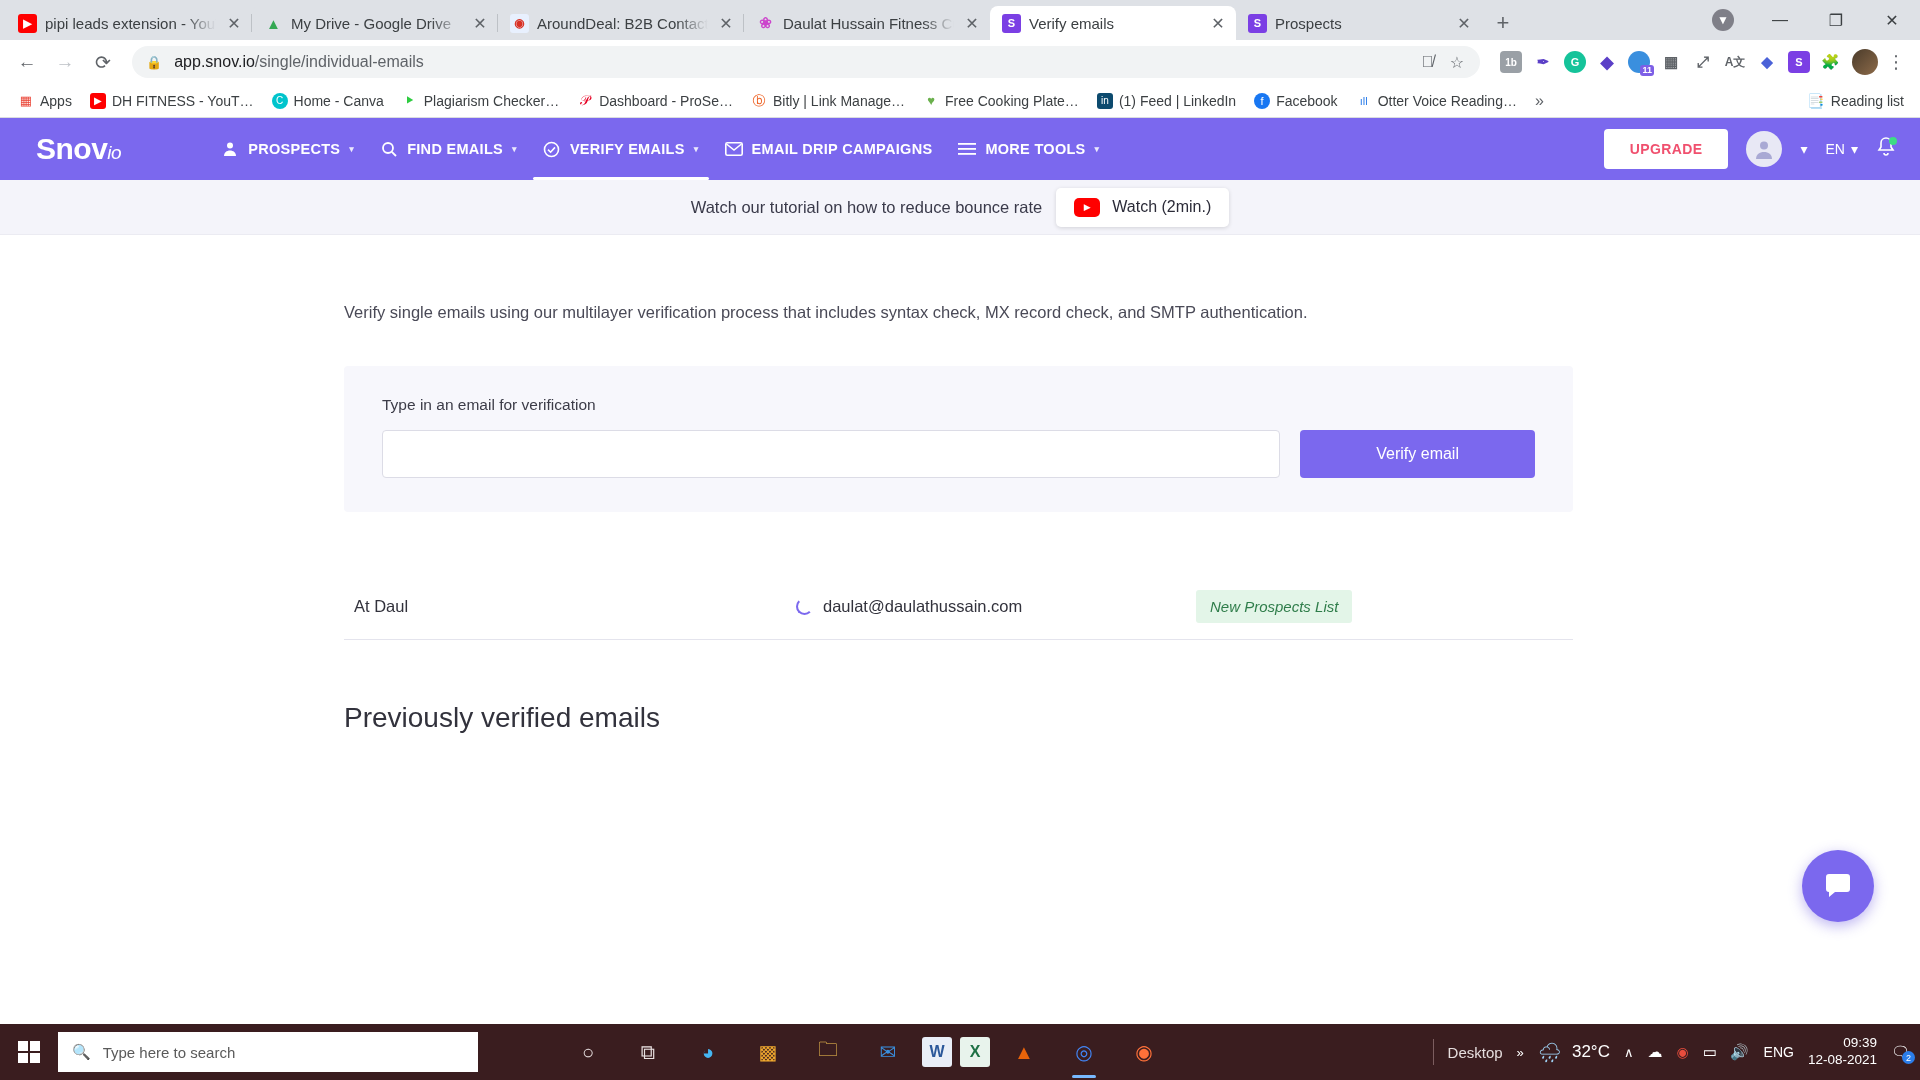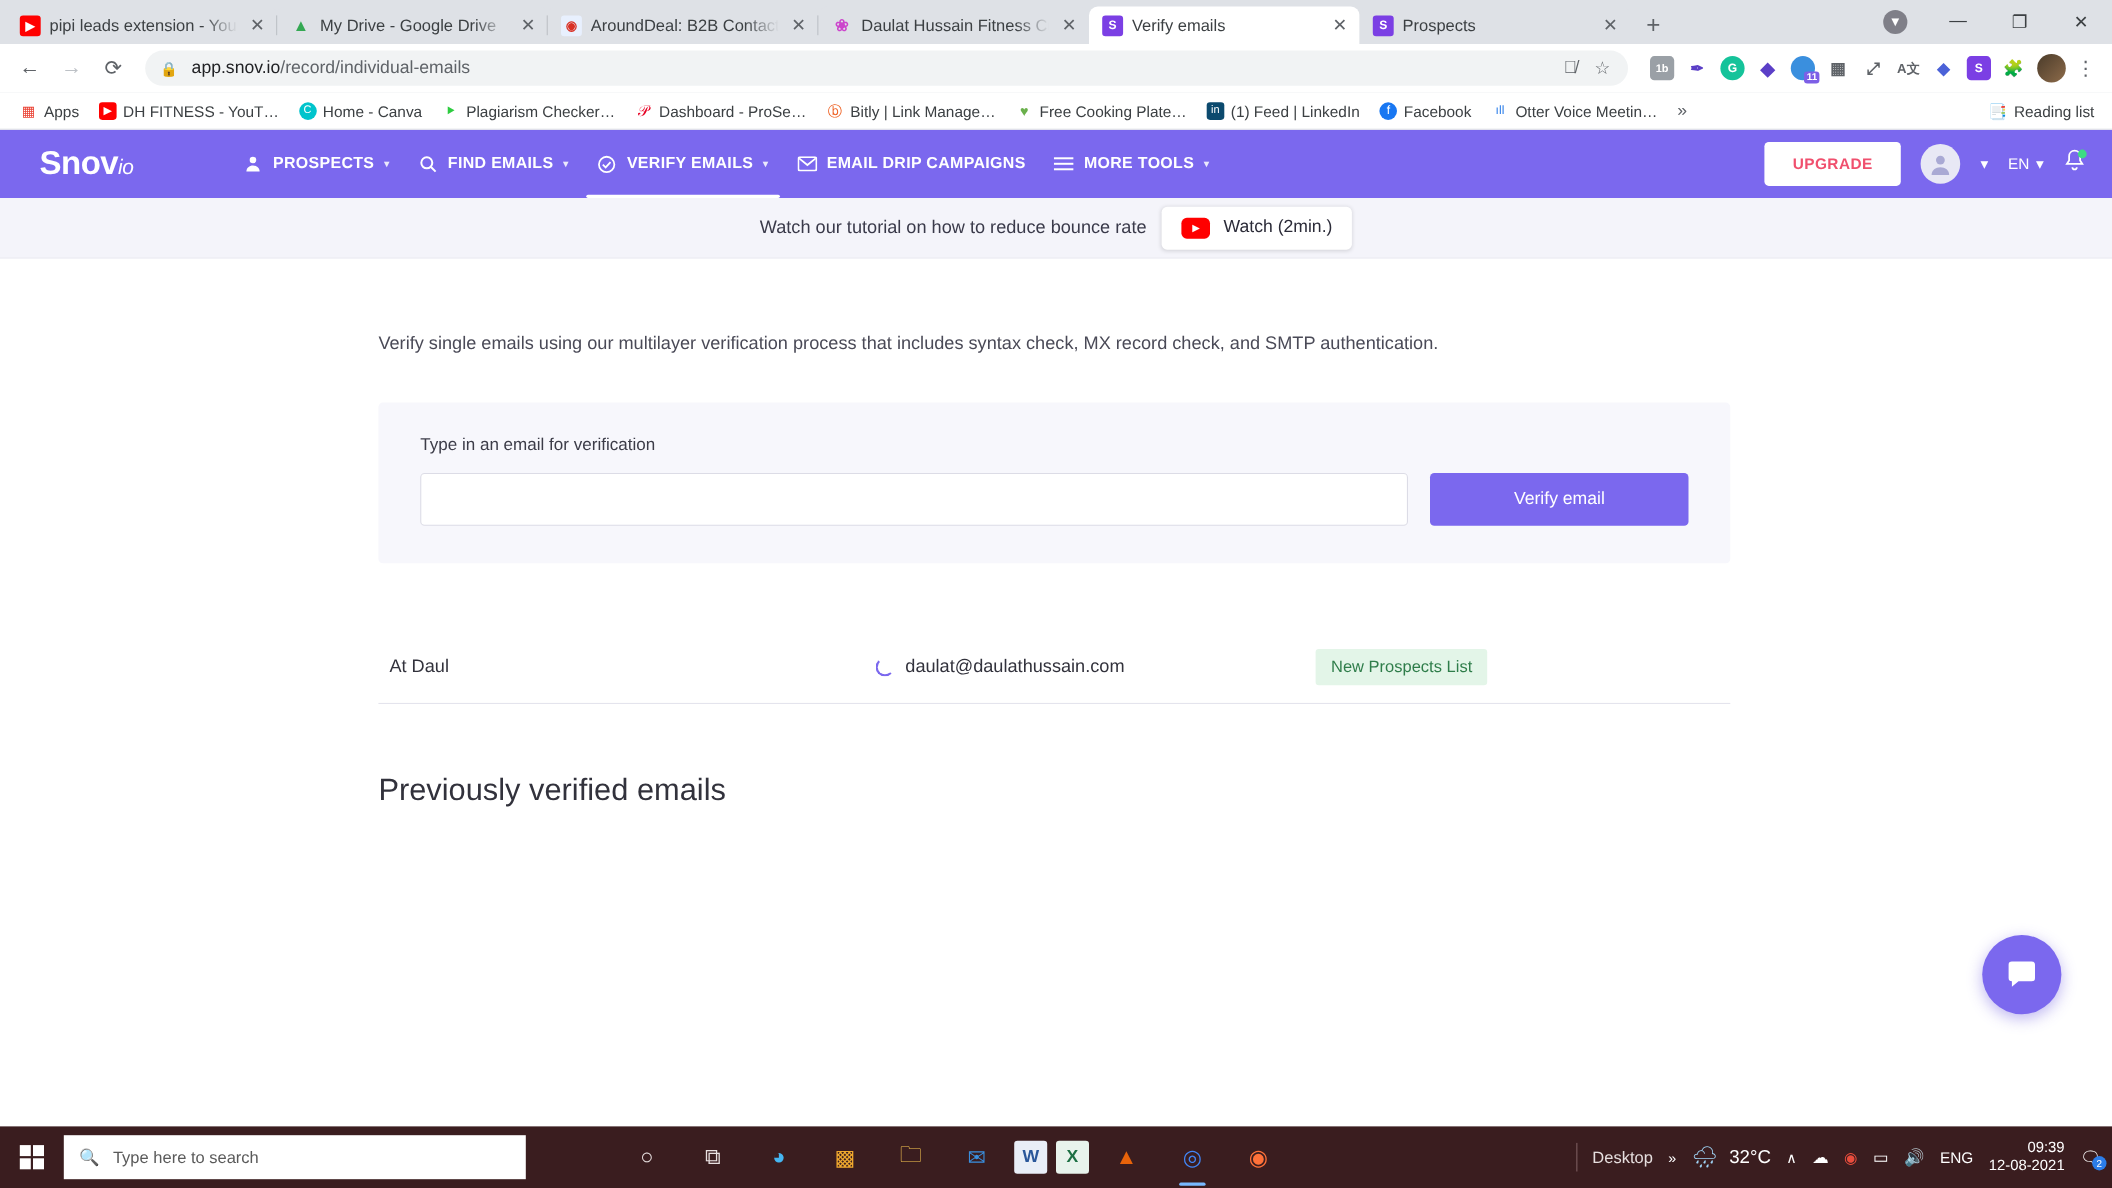--- a/index.html
+++ b/index.html
@@ -147,21 +147,21 @@
 
   .result-row {
     margin-top: 62px; width: 1229px; height: 66px;
     display: flex; align-items: center; border-bottom: 1px solid #e4e4ed;
   }
   .res-name { font-size: 16.5px; color: #32323c; width: 452px; padding-left: 10px; }
   .res-email { display: flex; align-items: center; gap: 10px; font-size: 16.5px; color: #32323c; width: 400px; }
   .res-spin { width: 17px; height: 17px; border-radius: 50%;
     border: 2px solid #7b68ee; border-right-color: transparent; border-top-color: transparent; }
   .res-tag { background: #e3f5e8; color: #2f7d4a; font-size: 15px;
-    padding: 8px 14px; border-radius: 3px; }
+    padding: 8px 14px; border-radius: 3px; font-style: italic; }
 
   .h2 { font-size: 28px; color: #32323c; font-weight: 400; margin-top: 62px; }
   .empty-text { font-size: 16.5px; color: #4a4a57; margin-top: 22px; }
 
   .chat-fab { position: absolute; right: 46px; bottom: 102px; width: 72px; height: 72px;
     border-radius: 50%; background: #7b68ee; display: flex; align-items: center;
     justify-content: center; box-shadow: 0 4px 14px rgba(90,70,220,.4); }
 
   
   .taskbar {
@@ -234,21 +234,21 @@
       <span class="wbtn">✕</span>
     </div>
   </div>
 
   <div class="toolbar">
     <span class="navbtn">←</span>
     <span class="navbtn" style="color:#bdc1c6">→</span>
     <span class="navbtn">⟳</span>
     <div class="omnibox">
       <span class="lock">🔒</span>
-      <span class="urltext"><span>app.snov.io</span><span class="dim">/record/individual-emails</span></span>
+      <span class="urltext"><span>app.snov.io</span><span class="dim">/single/individual-emails</span></span>
       <span class="omni-icons">
         <span>👁̸</span>
         <span>☆</span>
       </span>
     </div>
     <div class="ext-icons">
       <span class="ext-icon" style="background:#9aa0a6;font-size:10px">1b</span>
       <span class="ext-icon" style="color:#5b3fc7;font-size:15px">✒</span>
       <span class="ext-icon" style="background:#15c39a;border-radius:50%">G</span>
       <span class="ext-icon" style="color:#5b3fc7;font-size:17px">◆</span>
@@ -298,21 +298,21 @@
     <div class="bm">
       <span class="bmico" style="background:#0c4a6e;font-size:10px">in</span>
       <span>(1) Feed | LinkedIn</span>
     </div>
     <div class="bm">
       <span class="bmico" style="background:#1877f2;border-radius:50%;font-size:11px">f</span>
       <span>Facebook</span>
     </div>
     <div class="bm">
       <span class="bmico" style="color:#2b7de9;font-size:11px">ıll</span>
-      <span>Otter Voice Meetin…</span>
+      <span>Otter Voice Reading…</span>
     </div>
     <span class="bm-overflow">»</span>
     <div class="reading-list">
       <span>📑</span>
       <span>Reading list</span>
     </div>
   </div>
 
   <div class="page">
 

